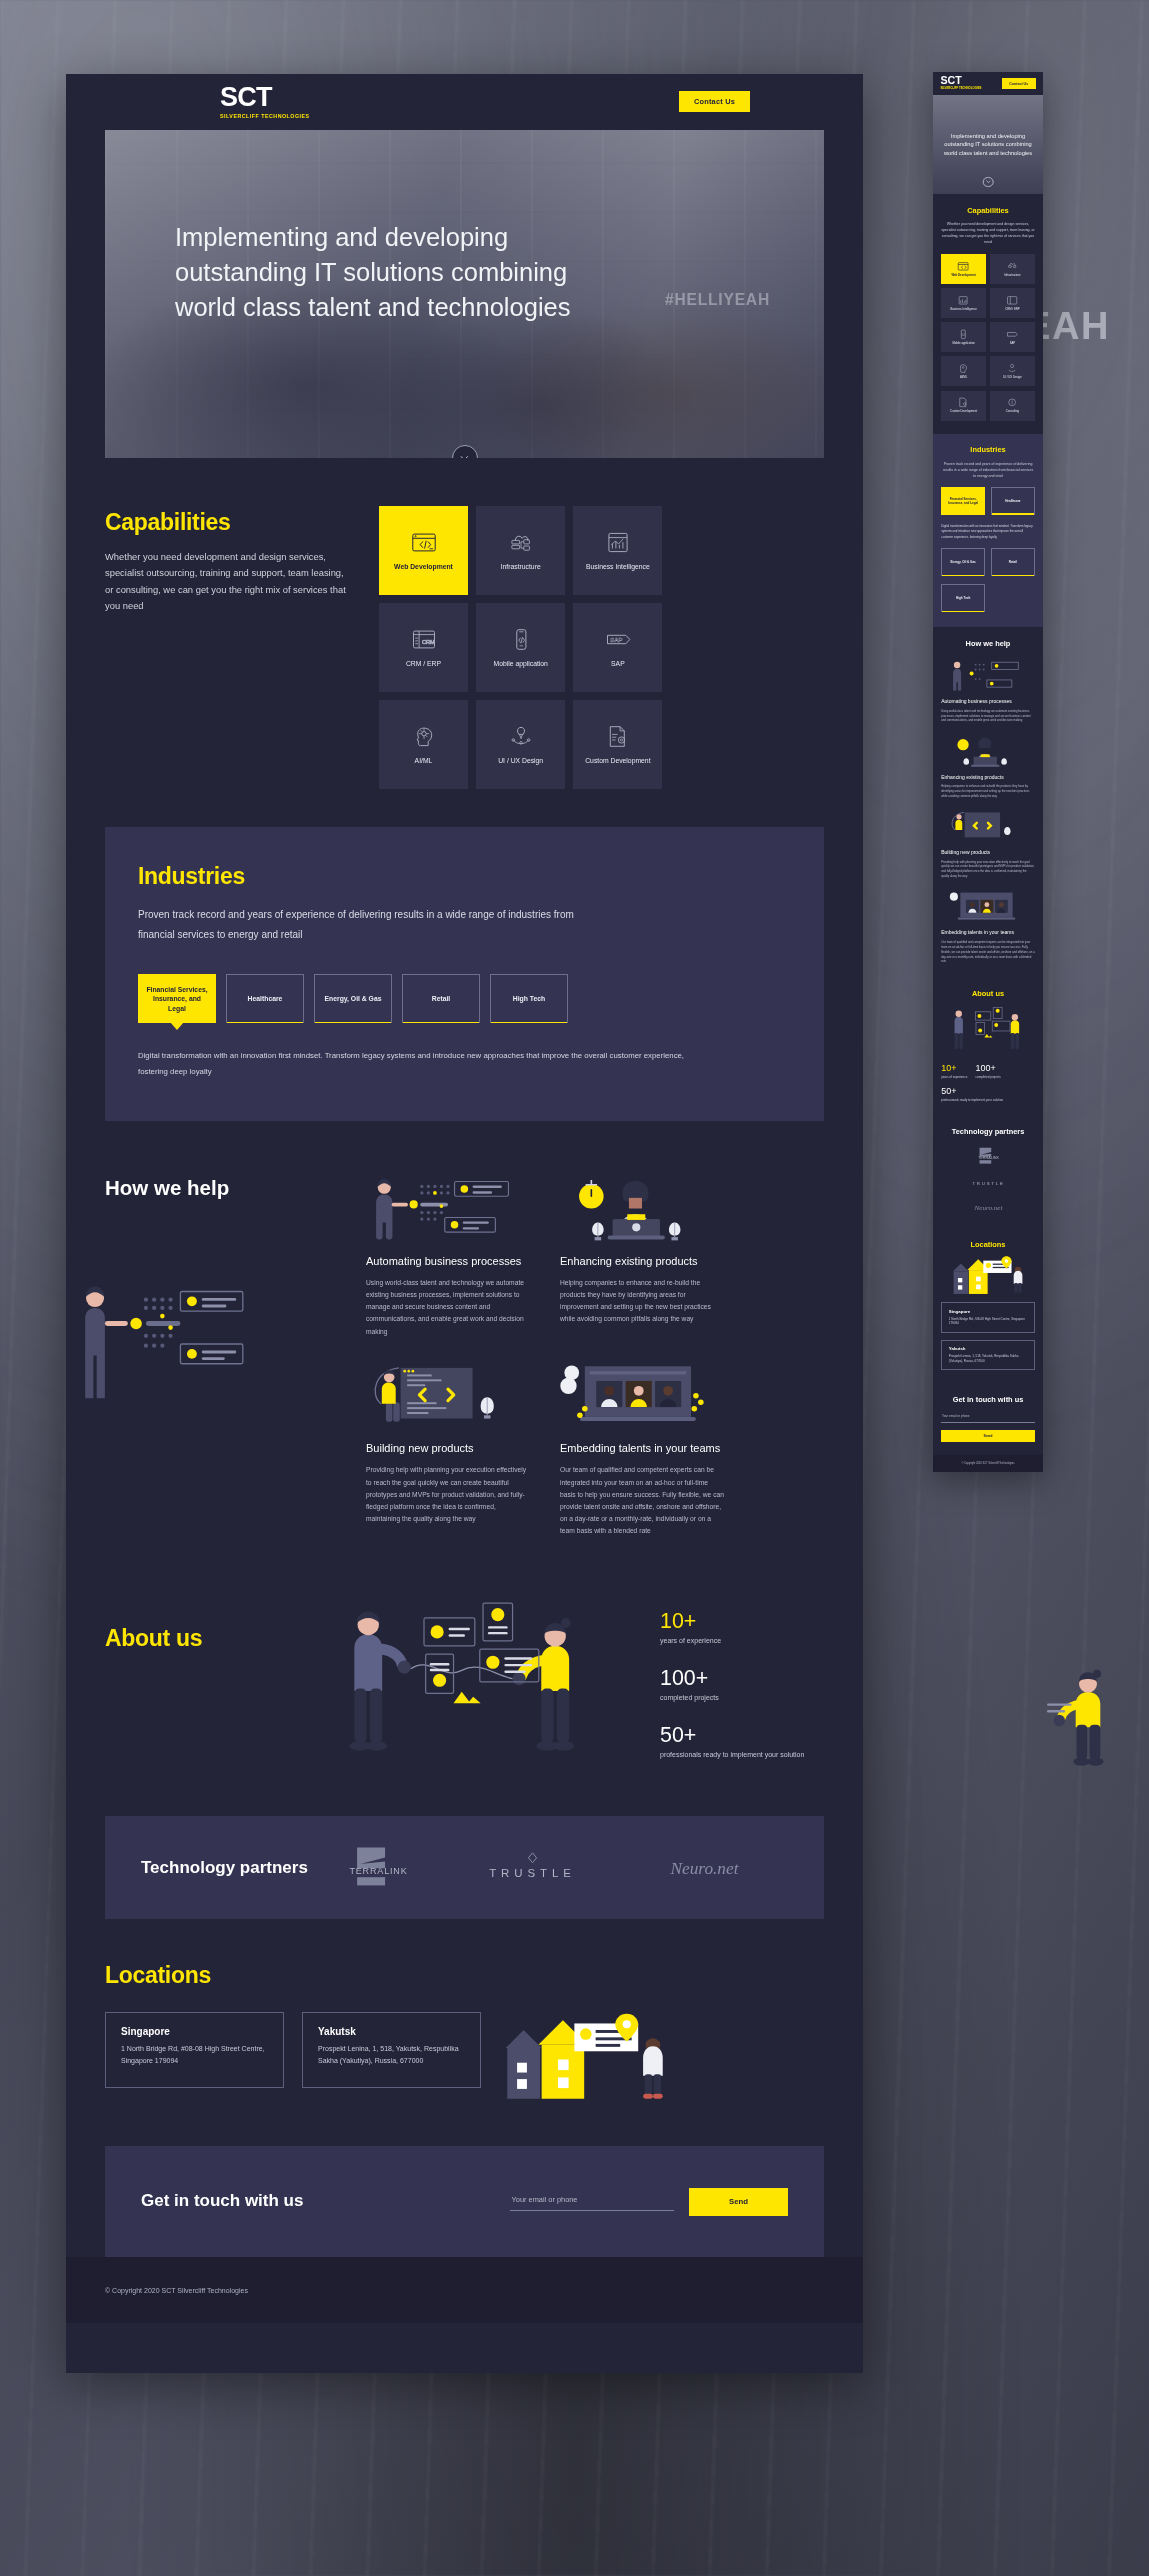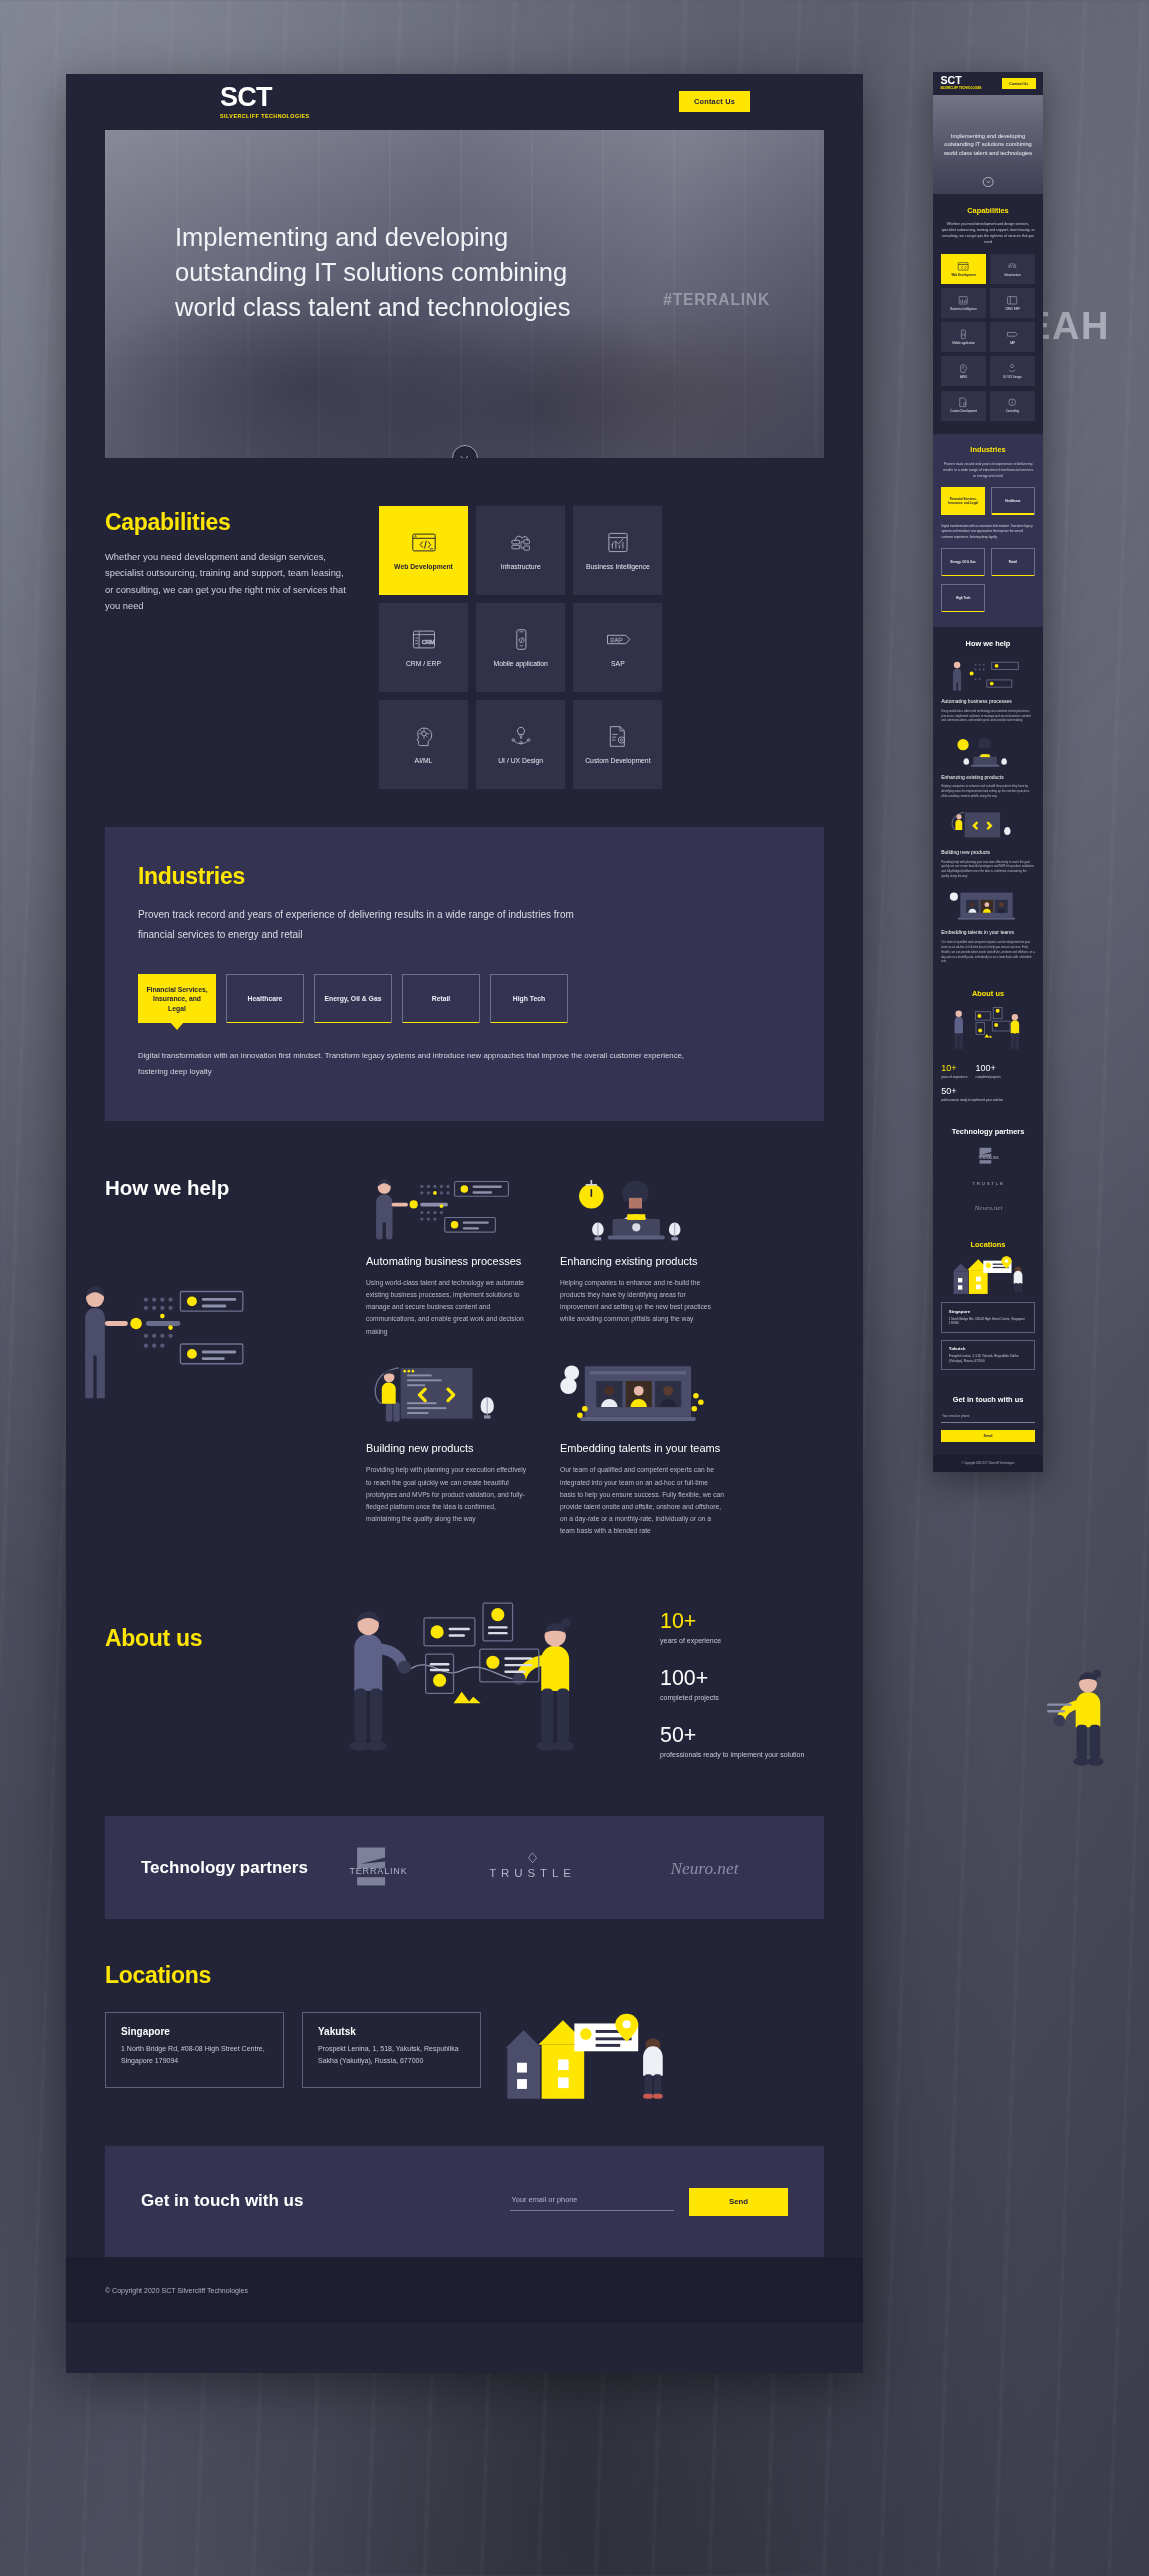--- a/index.html
+++ b/index.html
@@ -243,21 +243,21 @@
   <div class="d-header">
     <div class="logo">
       <div class="logo-main">SCT</div>
       <div class="logo-sub">SILVERCLIFF TECHNOLOGIES</div>
     </div>
     <button class="btn-contact">Contact Us</button>
   </div>
 
   <div class="hero">
     <div class="hero-heading">Implementing and developing outstanding IT solutions combining world class talent and technologies</div>
-    <div class="hero-tag">#TERRALINK</div>
+    <div class="hero-tag">#HELLIYEAH</div>
     <div class="scroll-chev">
       <svg viewBox="0 0 24 24" fill="none">
         <path d="M5 8l7 8 7-8" stroke="#cfd2de" stroke-width="2" stroke-linecap="round" stroke-linejoin="round"></path>
       </svg>
     </div>
   </div>
 
   <div class="sec-cap">
     <div class="cap-left">
       <div class="h-yellow">Capabilities</div>

